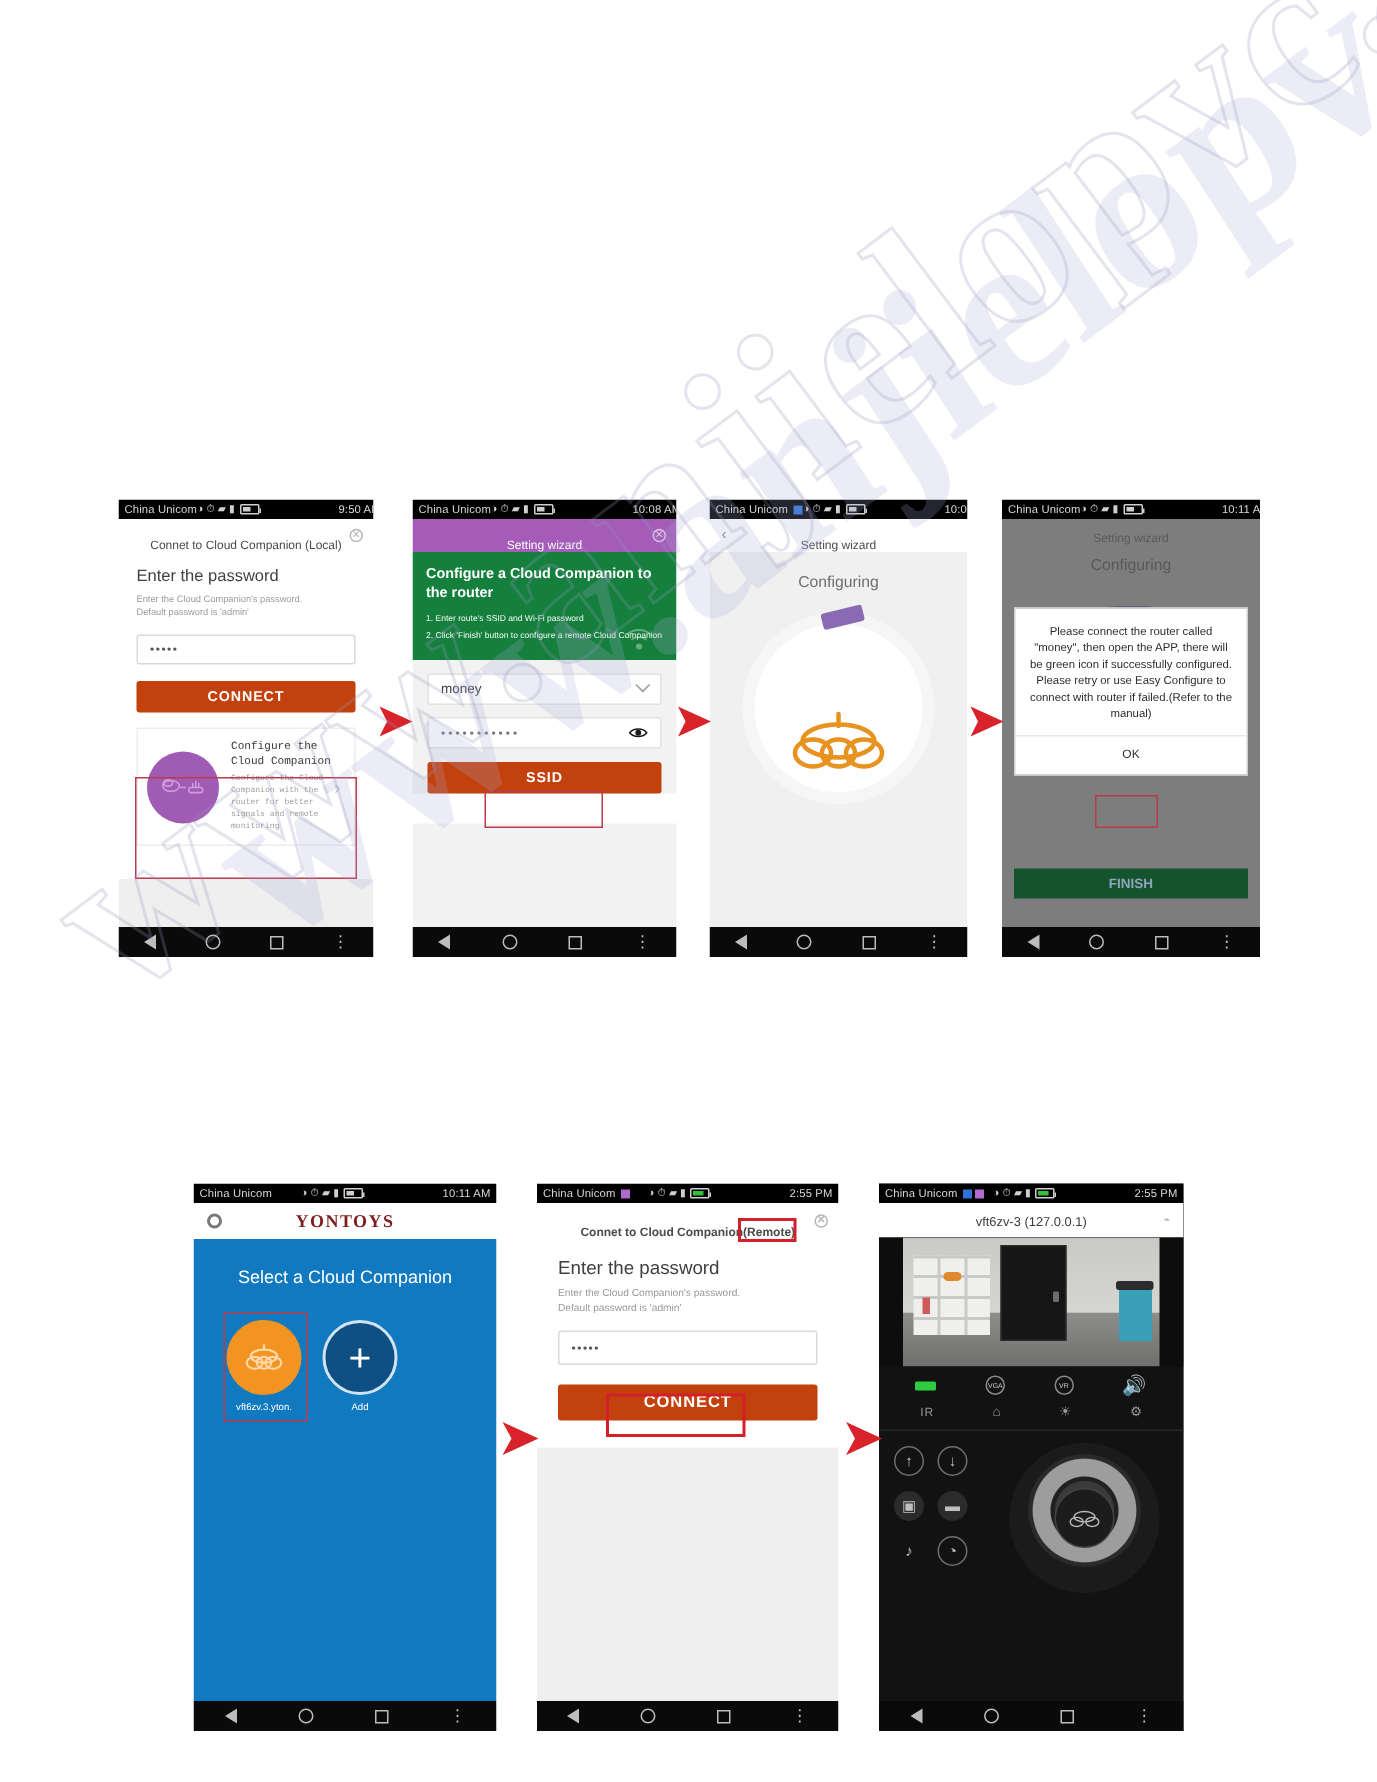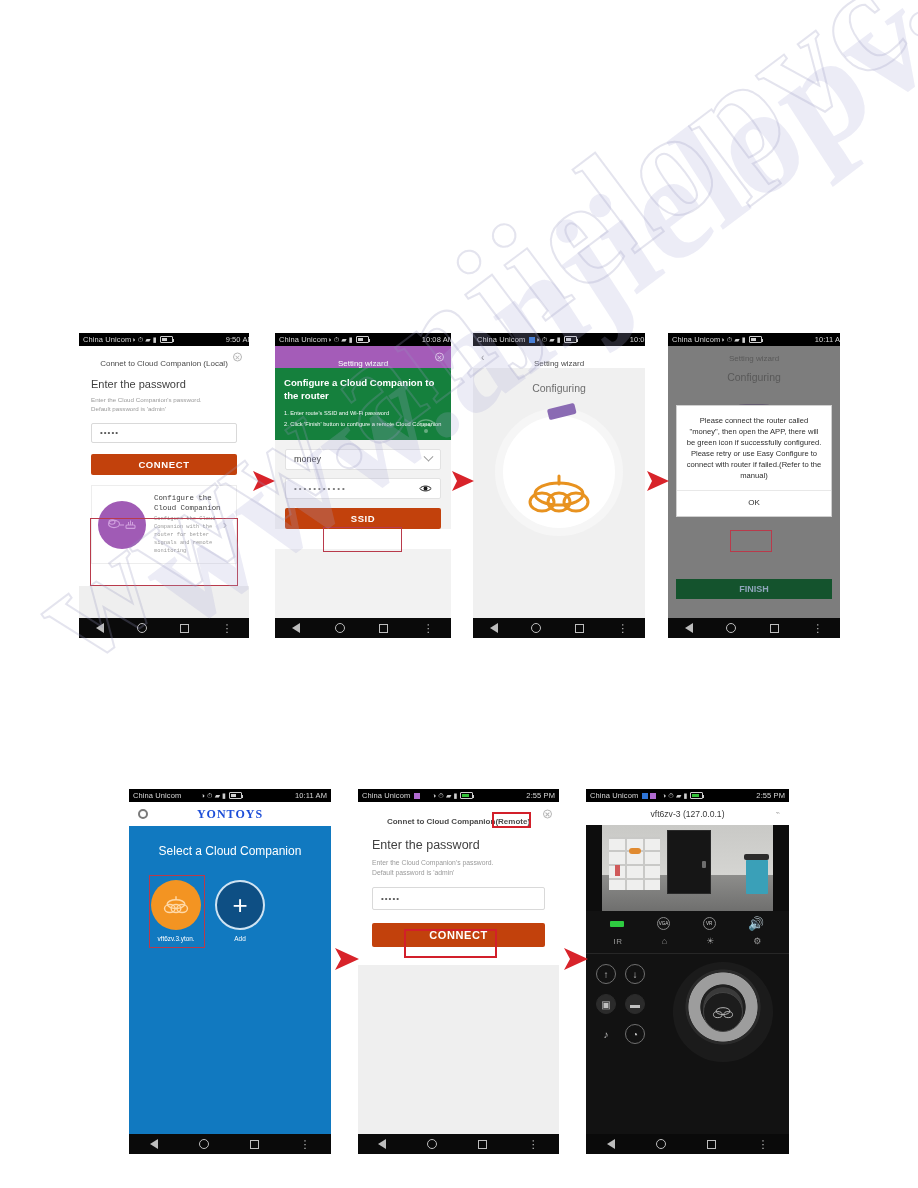--- a/index.html
+++ b/index.html
@@ -183,21 +183,21 @@
   .dlg-ok { text-align:center; font-size:8px; color:#2d2d2d; padding:7px 0 9px; border-top:1px solid #e8e8e8;}
   .btn-finish {
     position:absolute; left:8px; right:8px; top:246px; height:20px;
     background:#14532d; color:#8fa6bb; font-size:9px; font-weight:bold;
     display:flex;align-items:center;justify-content:center;
   }
 
   
   .yt-bar { height:24px; background:#fff; display:flex; align-items:center; position:relative; }
   .yt-gear { position:absolute; left:9px; width:10px; height:10px; border-radius:50%; border:2px solid #7a7a7a;}
-  .yt-logo { width:100%; text-align:center; font-size:12px; font-weight:bold; color:#1d4ed8; letter-spacing:1px; font-family:"Liberation Serif", serif;}
+  .yt-logo { width:100%; text-align:center; font-size:12px; font-weight:bold; color:#7f1d1d; letter-spacing:1px; font-family:"Liberation Serif", serif;}
   .yt-body { position:absolute; top:37px; left:0; right:0; bottom:20px; background:#1179c0; }
   .yt-h { text-align:center; color:#fff; font-size:12px; padding-top:18px; font-weight:normal;}
   .yt-items { display:flex; gap:14px; padding:22px 0 0 22px; }
   .yt-item { text-align:center; }
   .yt-circ-o { width:50px;height:50px;border-radius:50%;background:#f39422;display:flex;align-items:center;justify-content:center;}
   .yt-circ-a { width:50px;height:50px;border-radius:50%;background:#0e4f84;border:2px solid #cfe3f2;display:flex;align-items:center;justify-content:center;color:#fff;font-size:26px;line-height:22px;}
   .yt-lbl { font-size:6.4px; color:#fff; margin-top:5px; }
 
   
   .lv { position:absolute; inset:13px 0 0 0; background:#121212; }

